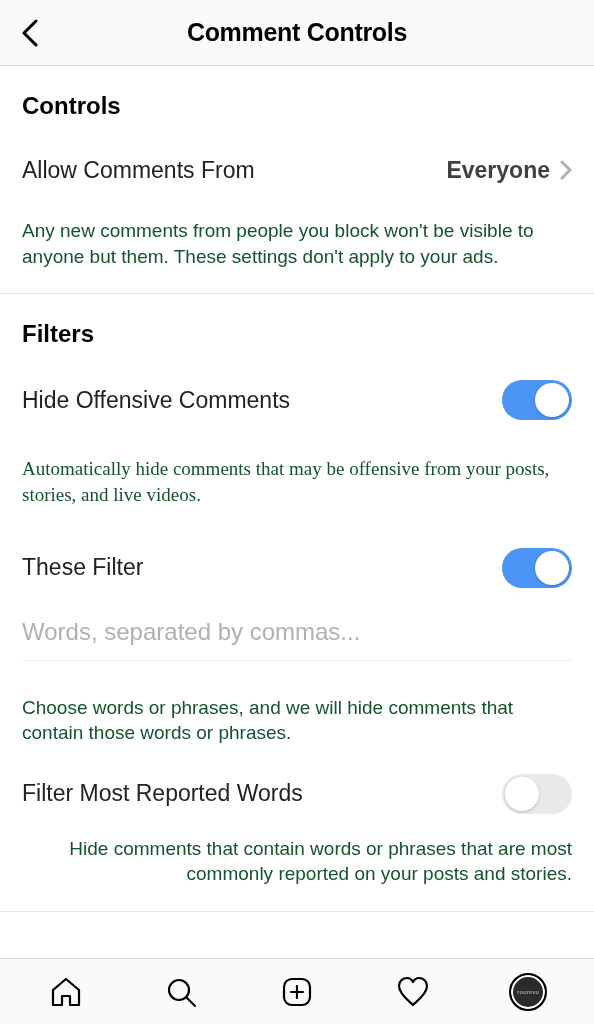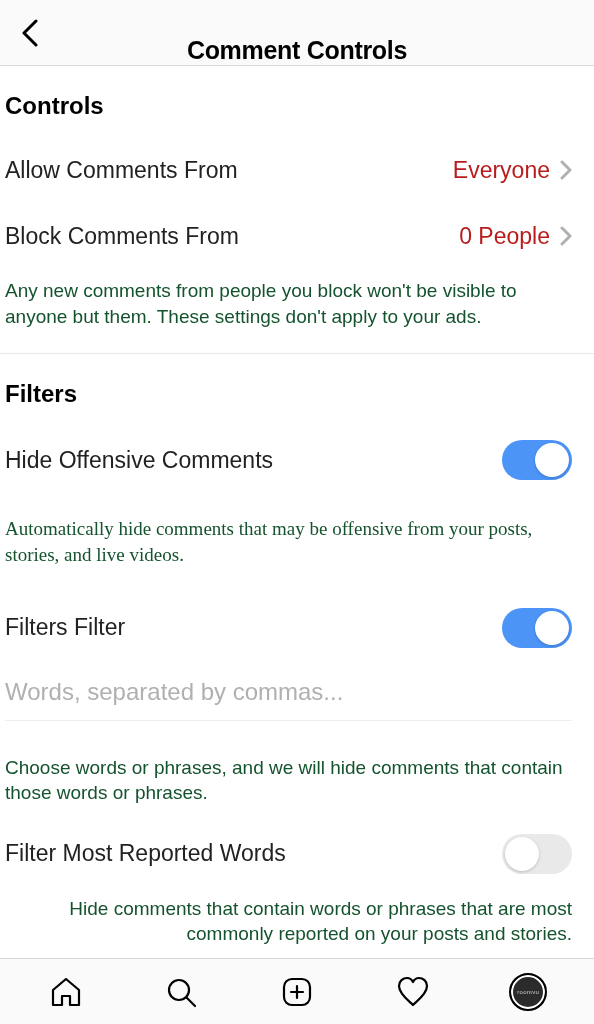--- a/index.html
+++ b/index.html
@@ -7,21 +7,21 @@
     font-family: -apple-system, BlinkMacSystemFont, "Segoe UI", Helvetica, Arial, sans-serif;
     background: #fff;
     width: 594px;
     height: 1024px;
     overflow: hidden;
     position: relative;
     color: #000;
   }
   .header {
     display: flex;
-    align-items: flex-end;
+    align-items: center;
     height: 66px;
     border-bottom: 1px solid #dadada;
     background: #fafafa;
     position: relative;
   }
   .back-btn {
     position: absolute;
     left: 16px;
     top: 50%;
     transform: translateY(-50%);
@@ -36,21 +36,21 @@
     flex: 1;
     text-align: center;
     font-size: 25px;
     font-weight: 700;
     letter-spacing: -0.3px;
   }
   .content {
     padding: 0;
   }
   .section {
-    padding: 26px 22px 24px 5px;
+    padding: 26px 22px 24px 22px;
     border-bottom: 1px solid #e8e8e8;
   }
   .section-title {
     font-weight: 700;
     font-size: 24px;
     margin-bottom: 32px;
   }
   .row {
     display: flex;
     align-items: center;
@@ -63,21 +63,22 @@
     font-weight: 400;
     color: #222;
   }
   .row-right {
     display: flex;
     align-items: center;
     gap: 10px;
   }
   .row-value {
     font-size: 23px;
-    color: #b91c1c;
+    color: #404040;
+    font-weight: bold;
   }
   .chevron {
     display: inline-flex;
     align-items: center;
     justify-content: center;
   }
   .desc {
     font-size: 19px;
     line-height: 1.35;
     color: #14532d;
@@ -174,48 +175,37 @@
       <div class="row-right">
         <span class="row-value">Everyone</span>
         <span class="chevron">
           <svg width="12" height="20" viewBox="0 0 12 20">
               <polyline points="2,2 10,10 2,18" stroke="#b0b0b0" stroke-width="3" fill="none" stroke-linecap="round" stroke-linejoin="round"></polyline>
             </svg>
         </span>
       </div>
     </div>
 
-    <div class="row">
-      <div class="row-label">Block Comments From</div>
-      <div class="row-right">
-        <span class="row-value">0 People</span>
-        <span class="chevron">
-          <svg width="12" height="20" viewBox="0 0 12 20">
-              <polyline points="2,2 10,10 2,18" stroke="#b0b0b0" stroke-width="3" fill="none" stroke-linecap="round" stroke-linejoin="round"></polyline>
-            </svg>
-        </span>
-      </div>
-    </div>
 
     <div class="desc">Any new comments from people you block won't be visible to anyone but them. These settings don't apply to your ads.</div>
   </div>
 
   <div class="section" style="border-bottom:1px solid #e8e8e8;">
     <div class="section-title">Filters</div>
 
     <div class="row spaced-row">
       <div class="row-label">Hide Offensive Comments</div>
       <div class="toggle on">
           <div class="knob"></div>
         </div>
     </div>
     <div class="desc" style="margin-top:6px; margin-bottom:40px;font-family:Liberation Serif, serif;">Automatically hide comments that may be offensive from your posts, stories, and live videos.</div>
 
     <div class="row">
-      <div class="row-label">Filters Filter</div>
+      <div class="row-label">These Filter</div>
       <div class="toggle on">
           <div class="knob"></div>
         </div>
     </div>
 
     <input type="text" class="filter-input" placeholder="Words, separated by commas..." style="">
 
     <div class="desc" style="margin-top:34px; margin-bottom:28px;">Choose words or phrases, and we will hide comments that contain those words or phrases.</div>
 
     <div class="row">

